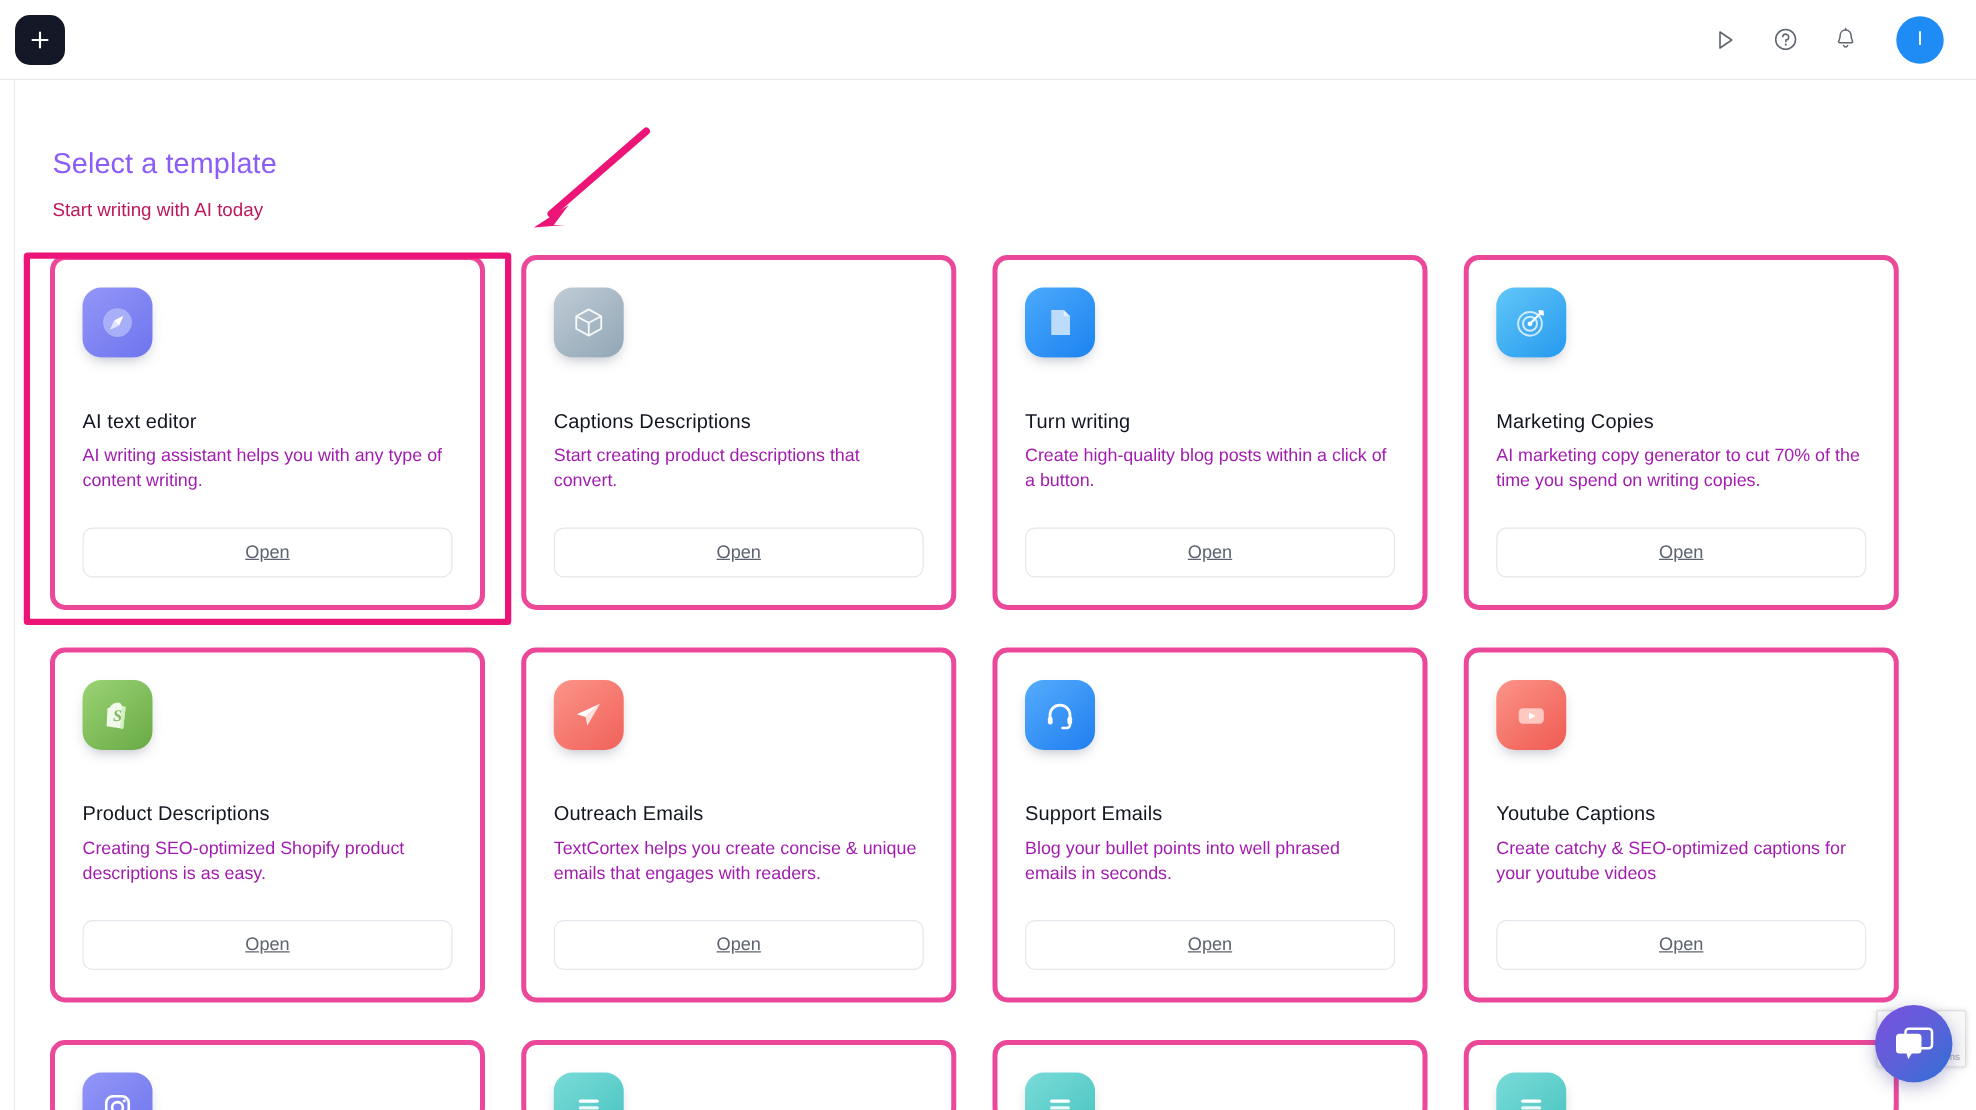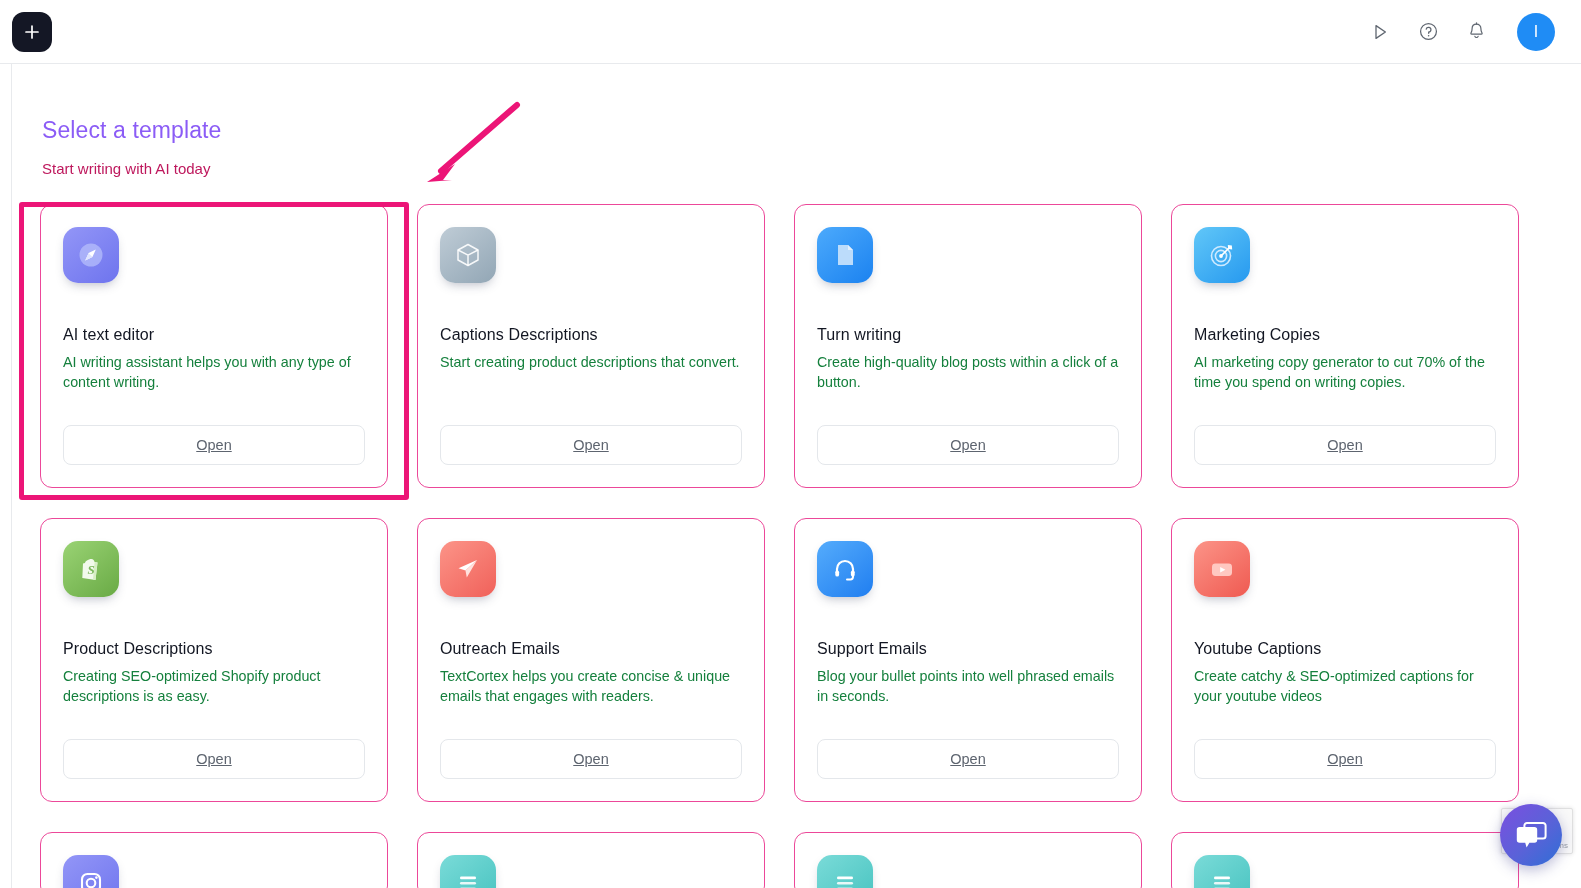--- a/index.html
+++ b/index.html
@@ -66,41 +66,41 @@
   .grid {
     margin: 27px 0 0 27px;
     display: grid;
     grid-template-columns: repeat(4, 348px);
     column-gap: 29px;
     row-gap: 30px;
     width: 1510px;
   }
   .card {
     background: #fff;
-    border: 1px solid #ec4899;
+    border: 4px solid #ec4899;
     border-radius: 12px;
     padding: 22px 22px 22px 22px;
     height: 284px;
     display: flex; flex-direction: column;
     cursor: pointer;
   }
   .card-icon {
     width: 56px; height: 56px; border-radius: 15px;
     display: flex; align-items: center; justify-content: center;
     box-shadow: 0 5px 11px -4px rgba(40,50,80,.35);
     flex: none;
   }
   .card-title {
     margin-top: 43px;
     font-size: 16px; color: #121622; font-weight: 400;
     letter-spacing: .1px;
   }
   .card-desc {
     margin-top: 8px;
-    font-size: 14.3px; line-height: 20px; color: #15803d;
+    font-size: 14.3px; line-height: 20px; color: #a21caf;
   }
   .card-btn {
     margin-top: auto;
     height: 40px; border: 1px solid #e4e7eb; border-radius: 8px;
     background: #fff; color: #5d646f; font-size: 14.5px;
     display: flex; align-items: center; justify-content: center;
     cursor: pointer;
     font-family: "Liberation Sans", sans-serif;
     width: 100%;
     text-decoration: underline;

